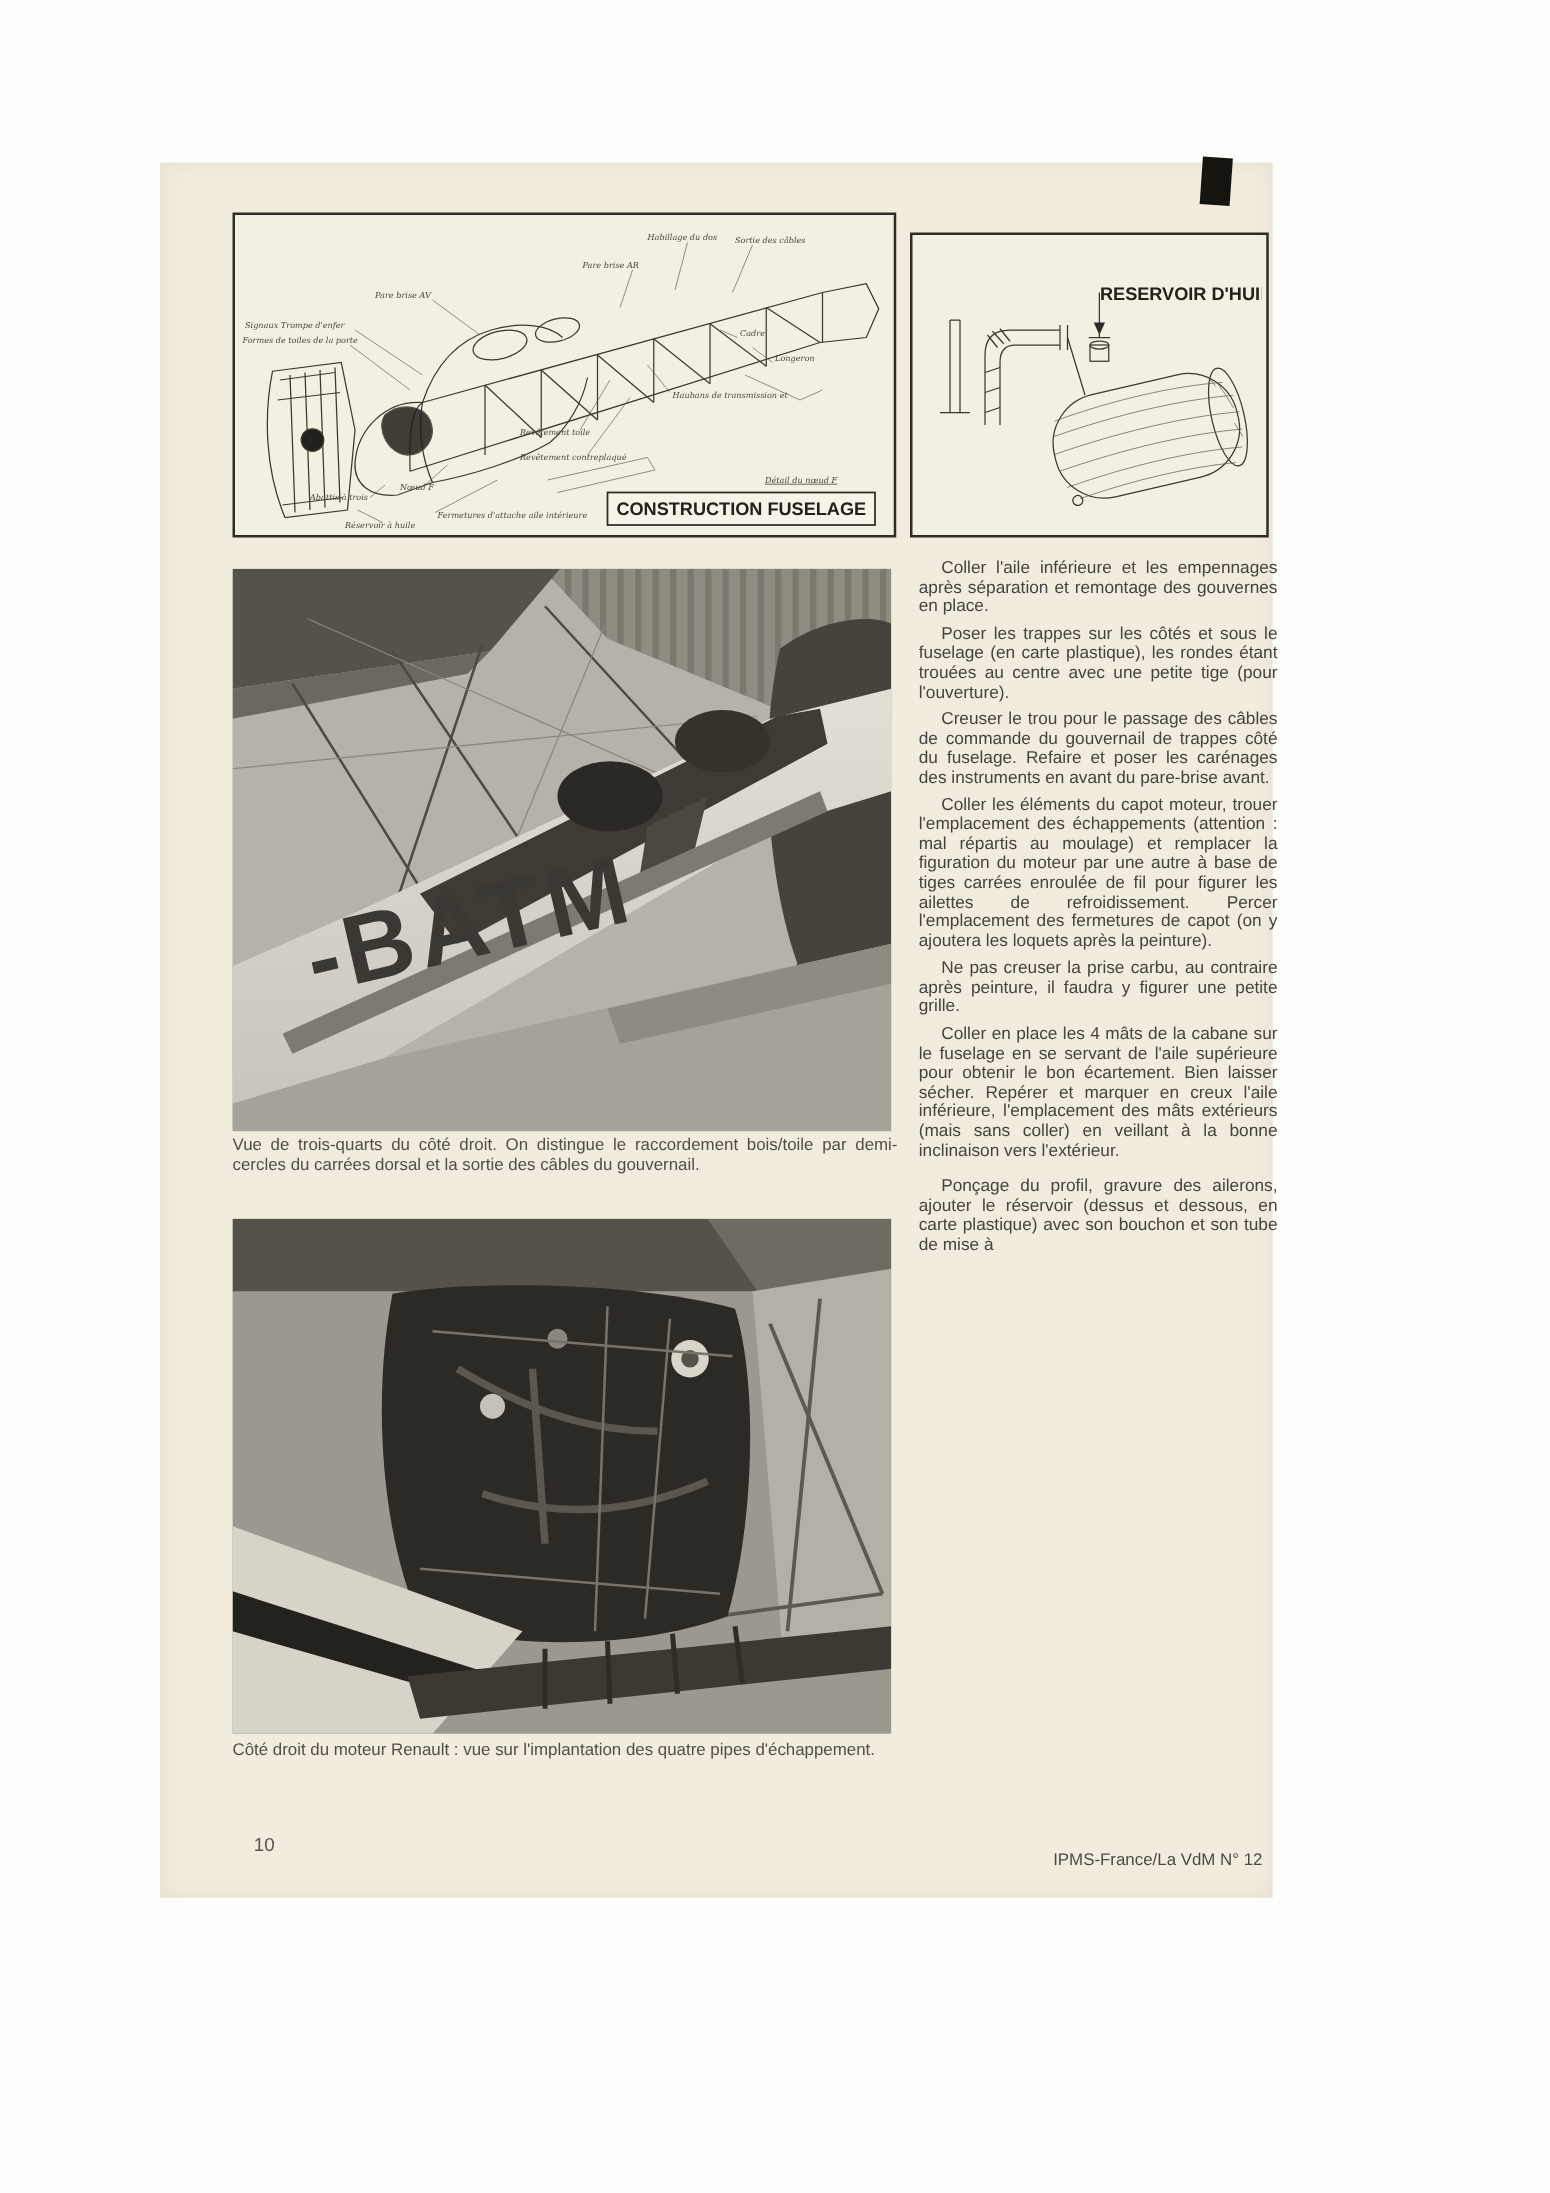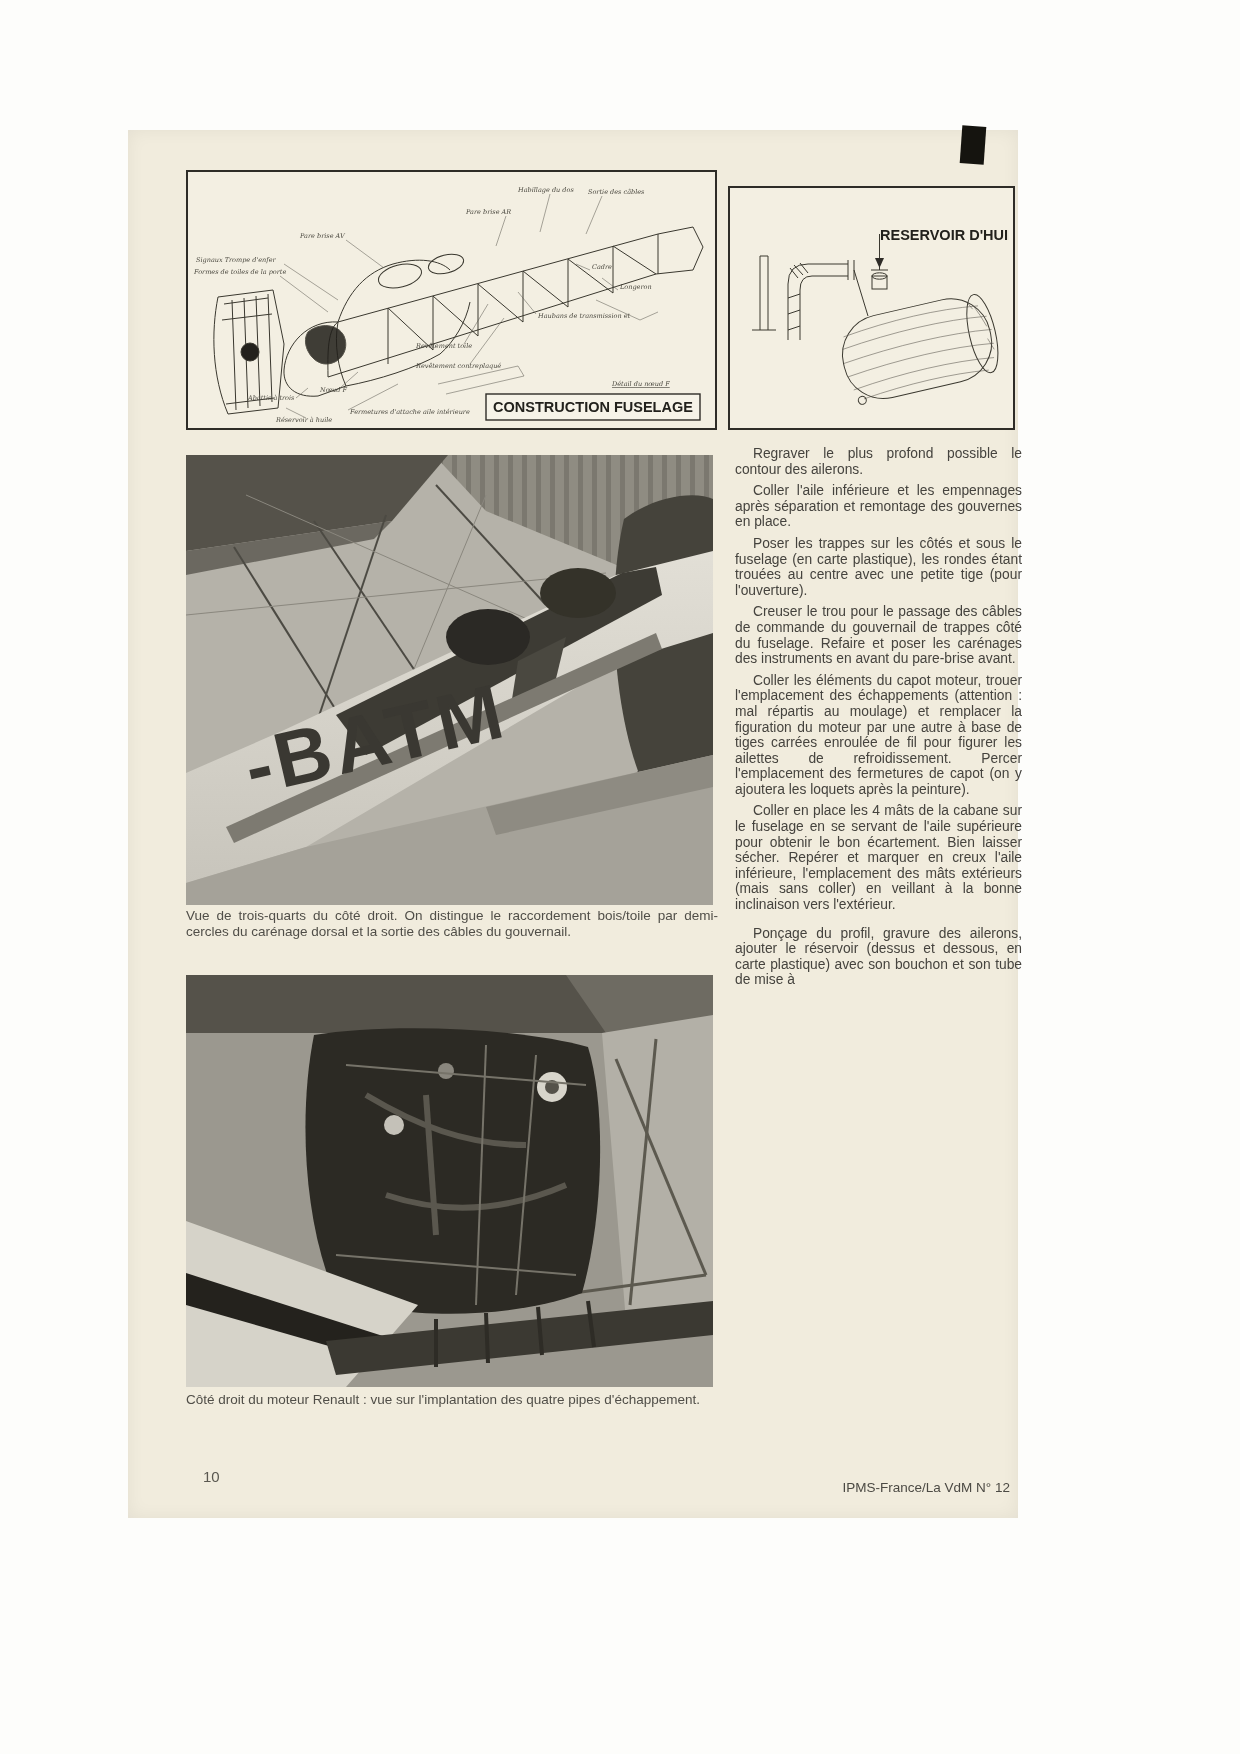--- a/index.html
+++ b/index.html
@@ -232,21 +232,21 @@
         <polygon points="332,206 380,182 368,232 326,244" fill="#4a4840"></polygon>
 
         <polygon points="40,372 470,178 476,194 48,388" fill="#7d7a71"></polygon>
 
         <text x="66" y="340" font-family="Liberation Sans" ,sans-serif="" font-size="78" font-weight="bold" fill="#3a3832" transform="rotate(-13 66 340)" letter-spacing="4">-BATM</text>
 
         <polygon points="0,428 120,392 527,300 527,450 0,450" fill="#a5a299"></polygon>
         <polygon points="300,352 527,300 527,332 310,380" fill="#8e8b82"></polygon>
       </svg>
     </div>
-    <div class="caption" id="caption1">Vue de trois-quarts du côté droit. On distingue le raccordement bois/toile par demi-cercles du carénage dorsal et la sortie des câbles du gouvernail.</div>
+    <div class="caption" id="caption1">Vue de trois-quarts du côté droit. On distingue le raccordement bois/toile par demi-cercles du carrées dorsal et la sortie des câbles du gouvernail.</div>
 
     <div class="photo" id="photo2">
       <svg width="527" height="412" viewBox="0 0 527 412">
         <rect width="527" height="412" fill="#9b988f"></rect>
         <rect x="0" y="0" width="527" height="58" fill="#55524a"></rect>
         <polygon points="380,0 527,0 527,70 420,58" fill="#6e6b62"></polygon>
 
         <polygon points="416,58 527,40 527,340 440,346" fill="#b3b0a7"></polygon>
         <g stroke="#5c594f" stroke-width="3">
           <line x1="430" y1="84" x2="520" y2="300"></line>
@@ -281,25 +281,25 @@
           <line x1="250" y1="344" x2="250" y2="392"></line>
             <line x1="300" y1="338" x2="302" y2="388"></line>
           <line x1="352" y1="332" x2="356" y2="380"></line>
             <line x1="402" y1="326" x2="408" y2="372"></line>
         </g>
       </svg>
     </div>
     <div class="caption" id="caption2">Côté droit du moteur Renault : vue sur l'implantation des quatre pipes d'échappement.</div>
 
     <div class="article">
-      <p>Regraver le plus profond possible le contour des ailerons.</p>
       <p>Coller l'aile inférieure et les empennages après séparation et remontage des gouvernes en place.</p>
       <p>Poser les trappes sur les côtés et sous le fuselage (en carte plastique), les rondes étant trouées au centre avec une petite tige (pour l'ouverture).</p>
       <p>Creuser le trou pour le passage des câbles de commande du gouvernail de trappes côté du fuselage. Refaire et poser les carénages des instruments en avant du pare-brise avant.</p>
       <p>Coller les éléments du capot moteur, trouer l'emplacement des échappements (attention : mal répartis au moulage) et remplacer la figuration du moteur par une autre à base de tiges carrées enroulée de fil pour figurer les ailettes de refroidissement. Percer l'emplacement des fermetures de capot (on y ajoutera les loquets après la peinture).</p>
+      <p>Ne pas creuser la prise carbu, au contraire après peinture, il faudra y figurer une petite grille.</p>
       <p>Coller en place les 4 mâts de la cabane sur le fuselage en se servant de l'aile supérieure pour obtenir le bon écartement. Bien laisser sécher. Repérer et marquer en creux l'aile inférieure, l'emplacement des mâts extérieurs (mais sans coller) en veillant à la bonne inclinaison vers l'extérieur.</p>
       <p class="gap">Ponçage du profil, gravure des ailerons, ajouter le réservoir (dessus et dessous, en carte plastique) avec son bouchon et son tube de mise à</p>
     </div>
 
     <div class="pagenum">10</div>
     <div class="footer">IPMS-France/La VdM N° 12</div>
   </div>
 </div>
 
 </body></html>

